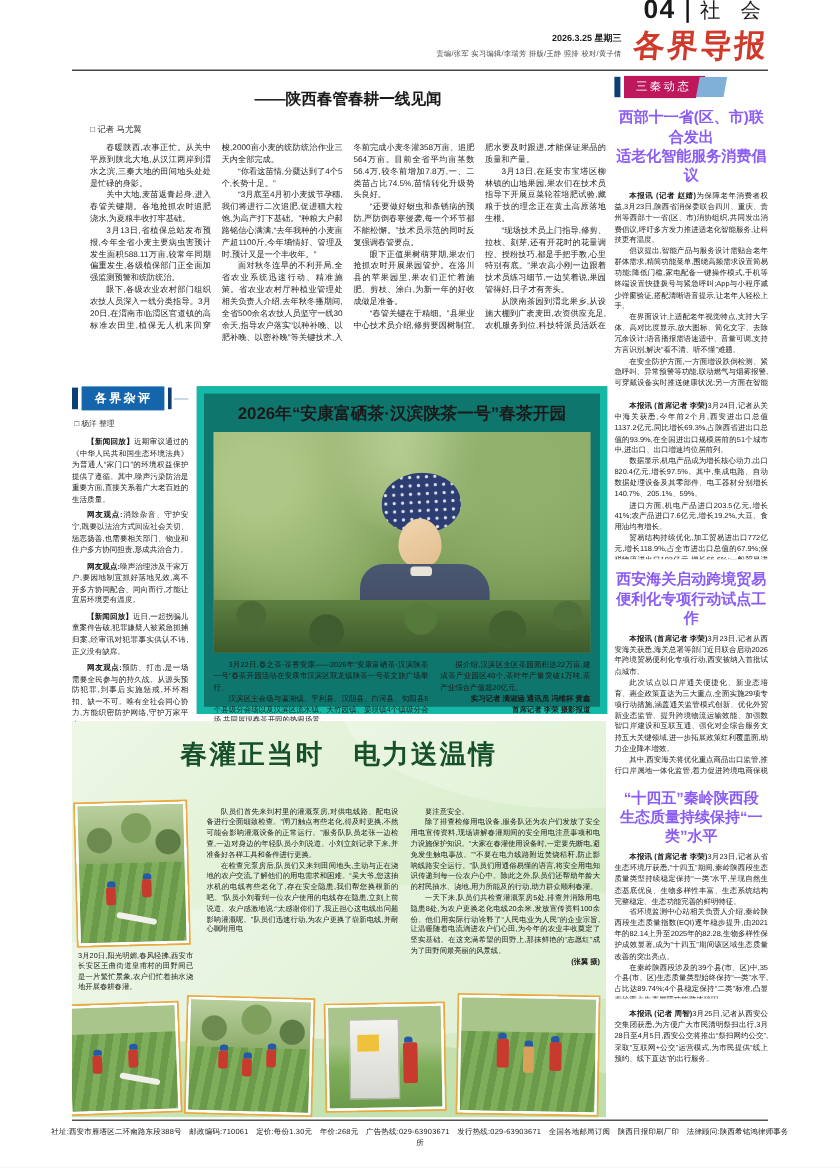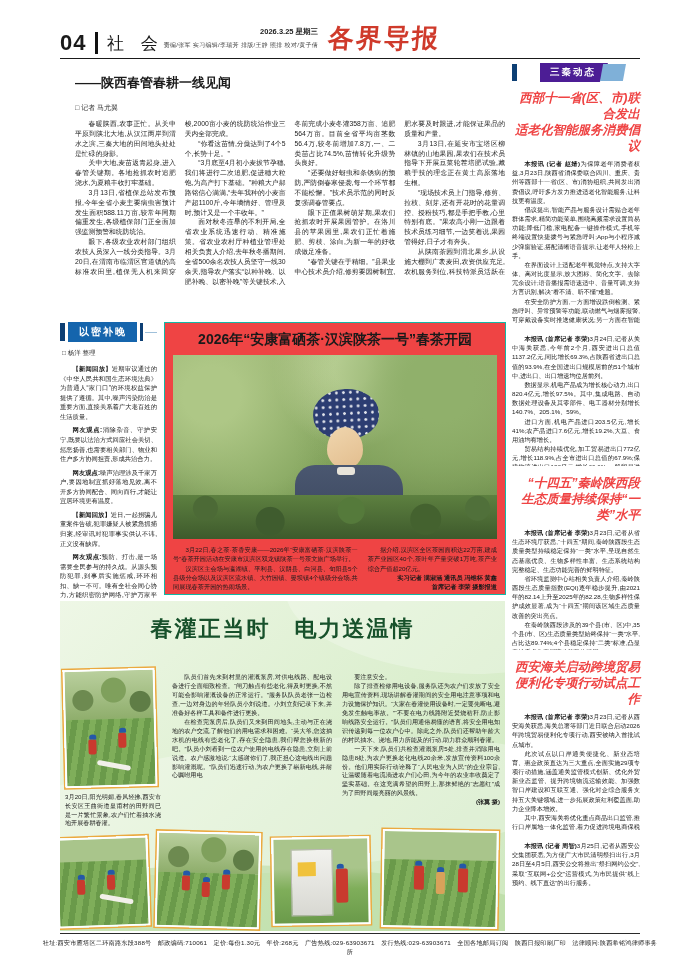--- a/index.html
+++ b/index.html
@@ -4,37 +4,37 @@
 <style>
   * { margin:0; padding:0; box-sizing:border-box; }
   html,body { background:#f2f2f2; }
   #page {
     position:relative; width:700px; height:973px; margin:0 auto;
     background:#ffffff; overflow:hidden;
     font-family:"Liberation Sans", sans-serif; color:#1a1a1a;
   }
   
   .hdr { position:absolute; left:60px; right:60px; top:24px; height:32px;
-         display:flex; justify-content:flex-start; align-items:flex-end; }
+         display:flex; justify-content:flex-end; align-items:flex-end;flex-direction:column; }
   .hdr-left { display:flex; align-items:center; gap:9px; }
   .page-no { font-size:22px; font-weight:900; letter-spacing:1px; }
   .hdr-bar { width:2.5px; height:22px; background:#111; }
   .section-name { font-size:17px; font-weight:400; letter-spacing:6px; }
   .hdr-right { display:flex; align-items:center; gap:10px; }
   .hdr-meta { text-align:right; }
   .hdr-date { font-size:7.5px; font-weight:bold; color:#222; margin-bottom:4px; }
   .hdr-credits { font-size:6px; color:#444; letter-spacing:0.3px; }
   .masthead { font-family:"DejaVu Serif", serif; font-size:26px; font-weight:900;
               color:#cf3a2b; letter-spacing:2px; transform:skewX(-5deg); }
   .hdr-rule { position:absolute; left:60px; right:60px; top:58px; border-top:1.6px solid #1a1a1a; }
 
   
   .lead { position:absolute; left:75px; top:65px; width:430px; }
   .lead-title { text-align:center; font-size:27px; font-weight:900; color:#0d0d0d; letter-spacing:1.5px; }
-  .lead-sub { font-size:13px; font-weight:700; margin-top:9px; }
+  .lead-sub { text-align:center; font-size:13px; font-weight:700; margin-top:9px; }
   .lead-byline { font-size:7px; color:#333; margin-top:11px; }
   .lead-body { margin-top:6px; height:168px; overflow:hidden;
                column-count:4; column-gap:9px;
                font-size:6.8px; line-height:1.45; text-align:justify; color:#1c1c1c; }
   .lead-body p, .cap p, .pw-col p, .sb-body p, .cm-body p { text-indent:2em; margin:0; }
 
   
   .comments { position:absolute; left:60px; top:322px; width:97px; }
   .cm-badge-row { display:flex; align-items:center; }
   .cm-bar-l { width:5px; height:18px; background:#0d3f74; margin-right:3px; }
@@ -42,21 +42,21 @@
             letter-spacing:2px; padding:3px 10px 3px 11px; white-space:nowrap; }
   .cm-bar-r { width:3px; height:18px; background:#0d3f74; margin-left:3px; }
   .cm-tail { flex:1; height:1px; background:#9fc0da; margin-left:2px; }
   .cm-byline { font-size:6.5px; color:#333; margin:7px 0 6px 2px; }
   .cm-body { font-size:6.3px; line-height:1.52; text-align:justify; height:328px; overflow:hidden; }
   .cm-body p { margin-bottom:4px; }
   .cm-body b { font-weight:bold; }
 
   
   .tea { position:absolute; left:164px; top:322px; width:342px; height:273px;
-         border:1px solid #14b8a6; background:#ef4444; padding:6px 8px; }
+         border:6px solid #14b8a6; background:#0f766e; padding:6px 8px; }
   .tea-title { text-align:center; font-size:14px; font-weight:900; margin-top:2px; }
   .tea-photo { position:relative; margin-top:6px; height:184px; overflow:hidden;
       background:
         radial-gradient(circle at 12% 22%, #aec786 0 9%, rgba(0,0,0,0) 42%),
         radial-gradient(circle at 82% 18%, #90b06b 0 11%, rgba(0,0,0,0) 46%),
         radial-gradient(circle at 55% 8%, #c6d9a2 0 7%, rgba(0,0,0,0) 32%),
         radial-gradient(circle at 30% 55%, #84a55e 0 10%, rgba(0,0,0,0) 40%),
         linear-gradient(#94ae6e, #7d9c57 55%, #5d7e40); }
   .scarf { position:absolute; left:140px; top:34px; width:66px; height:50px;
            background:radial-gradient(circle, rgba(255,255,255,.85) 1px, rgba(0,0,0,0) 1.7px) 0 0/7px 7px, #2c3d72;
@@ -117,25 +117,25 @@
   .pw-col { position:absolute; z-index:2; top:72px; height:152px; overflow:hidden;
             font-size:6.1px; line-height:1.47; text-align:justify; }
   .pw-c1 { left:112px; width:160px; }
   .pw-c2 { left:282px; width:158px; }
   .pw-credit { text-align:right; text-indent:0 !important; font-weight:bold; }
 
   
   .sidebar { position:absolute; left:512px; top:64px; width:128px; }
   .sb-badge-row { display:flex; align-items:center; height:17px; }
   .sb-bar { width:5px; height:17px; background:#0d3f74; margin-right:3px; }
-  .sb-box { background:#4c1d95; color:#fff; font-size:9.5px; font-weight:bold; letter-spacing:2px;
-            padding:3px 12px 3px 10px; clip-path:polygon(0 0,100% 0,88% 100%,0 100%);margin-left:20px; }
+  .sb-box { background:#be185d; color:#fff; font-size:9.5px; font-weight:normal; letter-spacing:2px;
+            padding:3px 12px 3px 10px; clip-path:polygon(0 0,100% 0,88% 100%,0 100%); }
   .sb-tail { width:26px; height:17px; background:#7fb0d8; clip-path:polygon(12% 0,100% 0,88% 100%,0 100%); margin-left:-8px; }
   .sb-article { margin-top:9px; }
-  .sb-title { text-align:right; font-size:12.5px; font-weight:900; line-height:1.28; color:#ef4444;font-style:italic; }
+  .sb-title { text-align:center; font-size:12.5px; font-weight:900; line-height:1.28; color:#8b5cf6; }
   .sb-body { margin-top:5px; font-size:6.2px; line-height:1.48; text-align:justify; overflow:hidden; }
   .sb-body b { font-weight:bold; }
   .h-a1 { height:166px; } .h-a2 { height:132px; } .h-a3 { height:122px; }
   .h-a4 { height:120px; } .h-a5 { height:108px; }
 
   
   .footer-rule { position:absolute; left:60px; right:60px; top:933px; border-top:1px solid #2a2a2a; }
   .footer-text { position:absolute; left:40px; right:40px; top:939px; font-size:6.2px;
                  color:#222; text-align:center; letter-spacing:0.2px; }
 </style>
@@ -177,21 +177,21 @@
       <p>3月13日,在延安市宝塔区柳林镇的山地果园,果农们在技术员指导下开展豆菜轮茬培肥试验,藏粮于技的理念正在黄土高原落地生根。</p>
       <p>“现场技术员上门指导,修剪、拉枝、刻芽,还有开花时的花量调控、授粉技巧,都是手把手教,心里特别有底。”果农高小刚一边跟着技术员练习细节,一边笑着说,果园管得好,日子才有奔头。</p>
       <p>从陕南茶园到渭北果乡,从设施大棚到广袤麦田,农资供应充足,农机服务到位,科技特派员活跃在田间地头,一幅幅春管春耕的生动图景正在三秦大地徐徐铺展。</p>
 
     </div>
   </div>
 
   <div class="comments">
     <div class="cm-badge-row">
       <span class="cm-bar-l"></span>
-      <span class="cm-box">以密补晚</span>
+      <span class="cm-box">各界杂评</span>
       <span class="cm-bar-r"></span>
       <span class="cm-tail"></span>
     </div>
     <div class="cm-byline">□ 杨洋  整理</div>
     <div class="cm-body">
       <p><b>【新闻回放】</b><span>近期审议通过的《中华人民共和国生态环境法典》为普通人“家门口”的环境权益保护提供了遵循。其中,噪声污染防治是重要方面,直接关系着广大老百姓的生活质量。</span></p>
       <p><b>网友观点:</b><span>消除杂音、守护安宁,既要以法治方式回应社会关切、惩恶扬善,也需要相关部门、物业和住户多方协同担责,形成共治合力。</span></p>
       <p><b>网友观点:</b><span>噪声治理涉及千家万户,要因地制宜抓好落地见效,离不开多方协同配合、同向而行,才能让宜居环境更有温度。</span></p>
       <p><b>【新闻回放】</b><span>近日,一起拐骗儿童案件告破,犯罪嫌疑人被紧急抓捕归案,经审讯对犯罪事实供认不讳,正义没有缺席。</span></p>
       <p><b>网友观点:</b><span>预防、打击,是一场需要全民参与的持久战。从源头预防犯罪,到事后实施惩戒,环环相扣、缺一不可。唯有全社会同心协力,方能织密防护网络,守护万家平安。</span></p>
@@ -299,43 +299,43 @@
       <div class="sb-body h-a2">
         <p><b>本报讯 (首席记者 李荣)</b><span>3月24日,记者从关中海关获悉,今年前2个月,西安进出口总值1137.2亿元,同比增长69.3%,占陕西省进出口总值的93.9%,在全国进出口规模居前的51个城市中,进出口、出口增速均位居前列。</span></p>
         <p>数据显示,机电产品成为增长核心动力,出口820.4亿元,增长97.5%。其中,集成电路、自动数据处理设备及其零部件、电工器材分别增长140.7%、205.1%、59%。</p>
         <p>进口方面,机电产品进口203.5亿元,增长41%;农产品进口7.6亿元,增长19.2%,大豆、食用油均有增长。</p>
         <p>贸易结构持续优化,加工贸易进出口772亿元,增长118.9%,占全市进出口总值的67.9%;保税物流进出口103亿元,增长66.6%;一般贸易进出口248.4亿元,增长2.1%。</p>
       </div>
     </div>
 
     <div class="sb-article">
       <div class="sb-title">
+        <span>西安海关启动跨境贸易</span><br>
+        <span>便利化专项行动试点工作</span>
+      </div>
+      <div class="sb-body h-a4">
+        <p><b>本报讯 (首席记者 李荣)</b><span>3月23日,记者从西安海关获悉,海关总署等部门近日联合启动2026年跨境贸易便利化专项行动,西安被纳入首批试点城市。</span></p>
+        <p>此次试点以口岸通关便捷化、新业态培育、惠企政策直达为三大重点,全面实施29项专项行动措施,涵盖通关监管模式创新、优化外贸新业态监管、提升跨境物流运输效能、加强数智口岸建设和互联互通、强化对企综合服务支持五大关键领域,进一步拓展政策红利覆盖面,助力企业降本增效。</p>
+        <p>其中,西安海关将优化重点商品出口监管,推行口岸属地一体化监管,着力促进跨境电商保税进口,提升小额电商出口能力,支持国际分拨业务发展,支持中欧班列(西安)集结中心枢纽建设,支持“TIR+跨境电商”“TIR+保税货物”运输。</p>
+      </div>
+    </div>
+
+    <div class="sb-article">
+      <div class="sb-title">
         <span>“十四五”秦岭陕西段</span><br>
         <span>生态质量持续保持“一类”水平</span>
       </div>
       <div class="sb-body h-a3">
         <p><b>本报讯 (首席记者 李荣)</b><span>3月23日,记者从省生态环境厅获悉,“十四五”期间,秦岭陕西段生态质量类型持续稳定保持“一类”水平,呈现自然生态基底优良、生物多样性丰富、生态系统结构完整稳定、生态功能完善的鲜明特征。</span></p>
         <p>省环境监测中心站相关负责人介绍,秦岭陕西段生态质量指数(EQI)逐年稳步提升,由2021年的82.14上升至2025年的82.28,生物多样性保护成效显著,成为“十四五”期间该区域生态质量改善的突出亮点。</p>
         <p>在秦岭陕西段涉及的39个县(市、区)中,35个县(市、区)生态质量类型始终保持“一类”水平,占比达89.74%;4个县稳定保持“二类”标准,凸显秦岭重点生态屏障功能整体稳固。</p>
       </div>
     </div>
 
     <div class="sb-article">
-      <div class="sb-title">
-        <span>西安海关启动跨境贸易</span><br>
-        <span>便利化专项行动试点工作</span>
-      </div>
-      <div class="sb-body h-a4">
-        <p><b>本报讯 (首席记者 李荣)</b><span>3月23日,记者从西安海关获悉,海关总署等部门近日联合启动2026年跨境贸易便利化专项行动,西安被纳入首批试点城市。</span></p>
-        <p>此次试点以口岸通关便捷化、新业态培育、惠企政策直达为三大重点,全面实施29项专项行动措施,涵盖通关监管模式创新、优化外贸新业态监管、提升跨境物流运输效能、加强数智口岸建设和互联互通、强化对企综合服务支持五大关键领域,进一步拓展政策红利覆盖面,助力企业降本增效。</p>
-        <p>其中,西安海关将优化重点商品出口监管,推行口岸属地一体化监管,着力促进跨境电商保税进口,提升小额电商出口能力,支持国际分拨业务发展,支持中欧班列(西安)集结中心枢纽建设,支持“TIR+跨境电商”“TIR+保税货物”运输。</p>
-      </div>
-    </div>
-
-    <div class="sb-article">
       <div class="sb-body h-a5">
         <p><b>本报讯 (记者 周智)</b><span>3月25日,记者从西安公交集团获悉,为方便广大市民清明祭扫出行,3月28日至4月5日,西安公交将推出“祭扫网约公交”,采取“互联网+公交”运营模式,为市民提供“线上预约、线下直达”的出行服务。</span></p>
 
       </div>
     </div>
   </div>
 
   <div class="footer-rule"></div>
   <div class="footer-text">社址:西安市雁塔区二环南路东段388号　邮政编码:710061　定价:每份1.30元　年价:268元　广告热线:029-63903671　发行热线:029-63903671　全国各地邮局订阅　陕西日报印刷厂印　法律顾问:陕西希铭鸿律师事务所</div>
 

